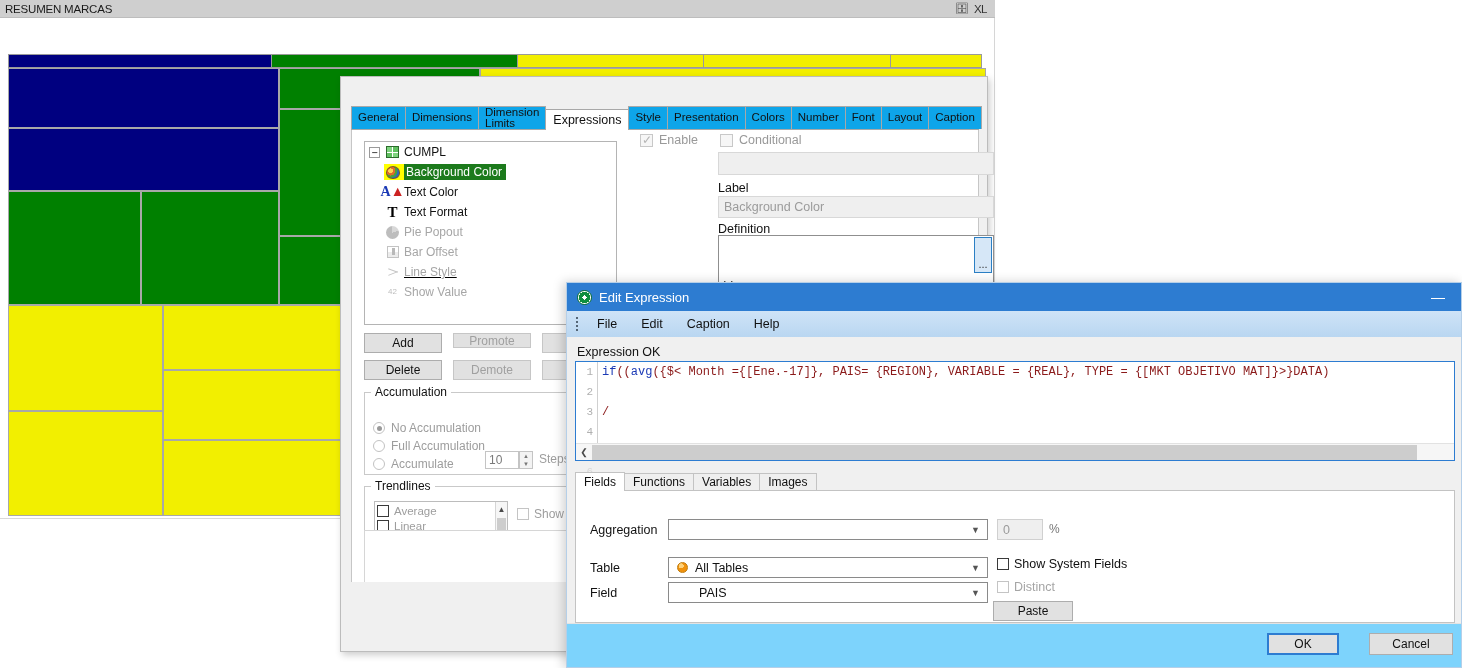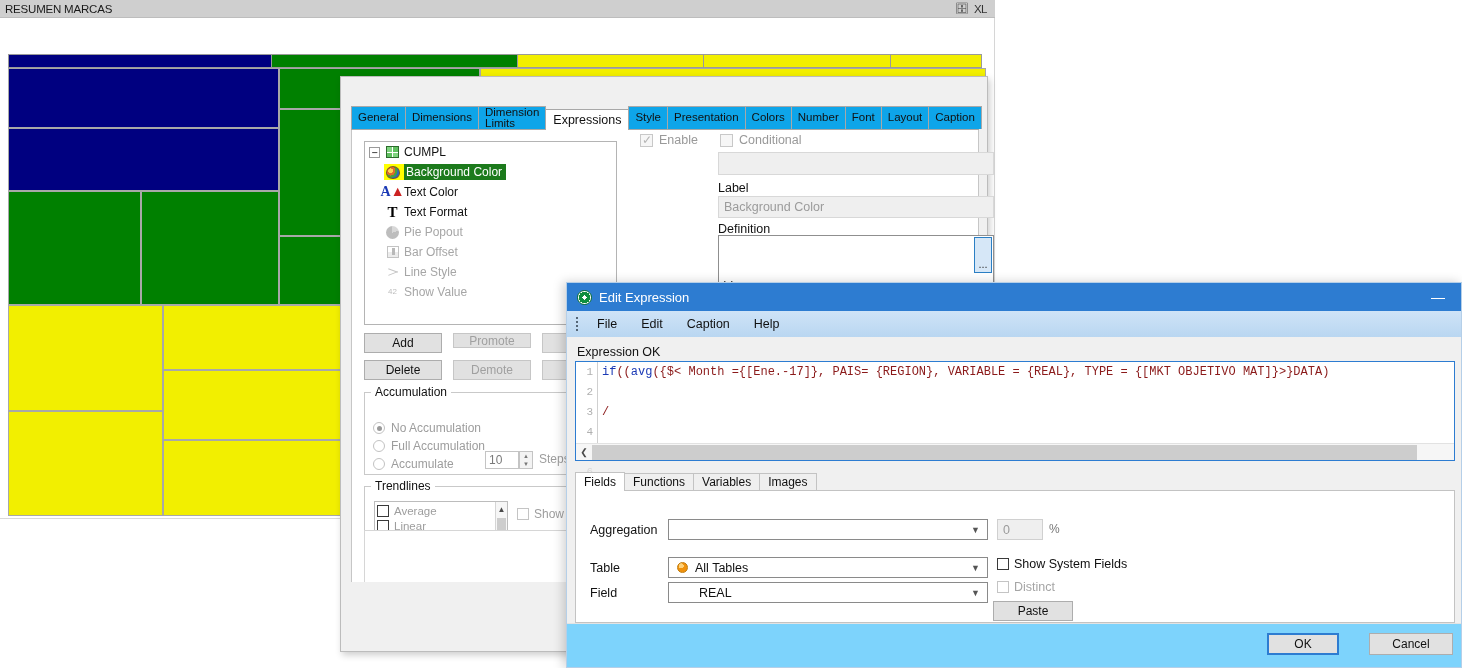--- a/index.html
+++ b/index.html
@@ -475,21 +475,21 @@
               </div>
               <div class="tree-row tree-child disabled">
                 <span style="display: inline-flex; align-items: center;">
                   <span class="ic">
                     <span class="i-bar"></span>
                   </span>
                   <span class="txt">Bar Offset</span>
                 </span>
               </div>
               <div class="tree-row tree-child disabled">
-                <span style="display: inline-flex; align-items: center;">
+                <span style="display: inline-flex; align-items: center; text-decoration: underline;">
                   <span class="ic">
                     <span class="i-line"></span>
                   </span>
                   <span class="txt">Line Style</span>
                 </span>
               </div>
               <div class="tree-row tree-child disabled">
                 <span style="display: inline-flex; align-items: center;">
                   <span class="ic">
                     <span class="i-42">42</span>
@@ -651,21 +651,21 @@
 
       <div class="row-lbl" style="left:14px;top:70px;">Table</div>
       <div class="combo" style="left:92px;top:66px;width:320px;">
         <span class="dot"></span>
         <span>All Tables</span>
         <span class="chev">▼</span>
       </div>
 
       <div class="row-lbl" style="left:14px;top:95px;">Field</div>
       <div class="combo" style="left:92px;top:91px;width:320px;padding-left:30px;">
-        <span>REAL</span>
+        <span>PAIS</span>
         <span class="chev">▼</span>
       </div>
 
       <div class="ssf">
         <span class="cb"></span>
         <span class="lbl">Show System Fields</span>
       </div>
       <div class="dist">
         <span class="cb light"></span>
         <span class="lbl">Distinct</span>

